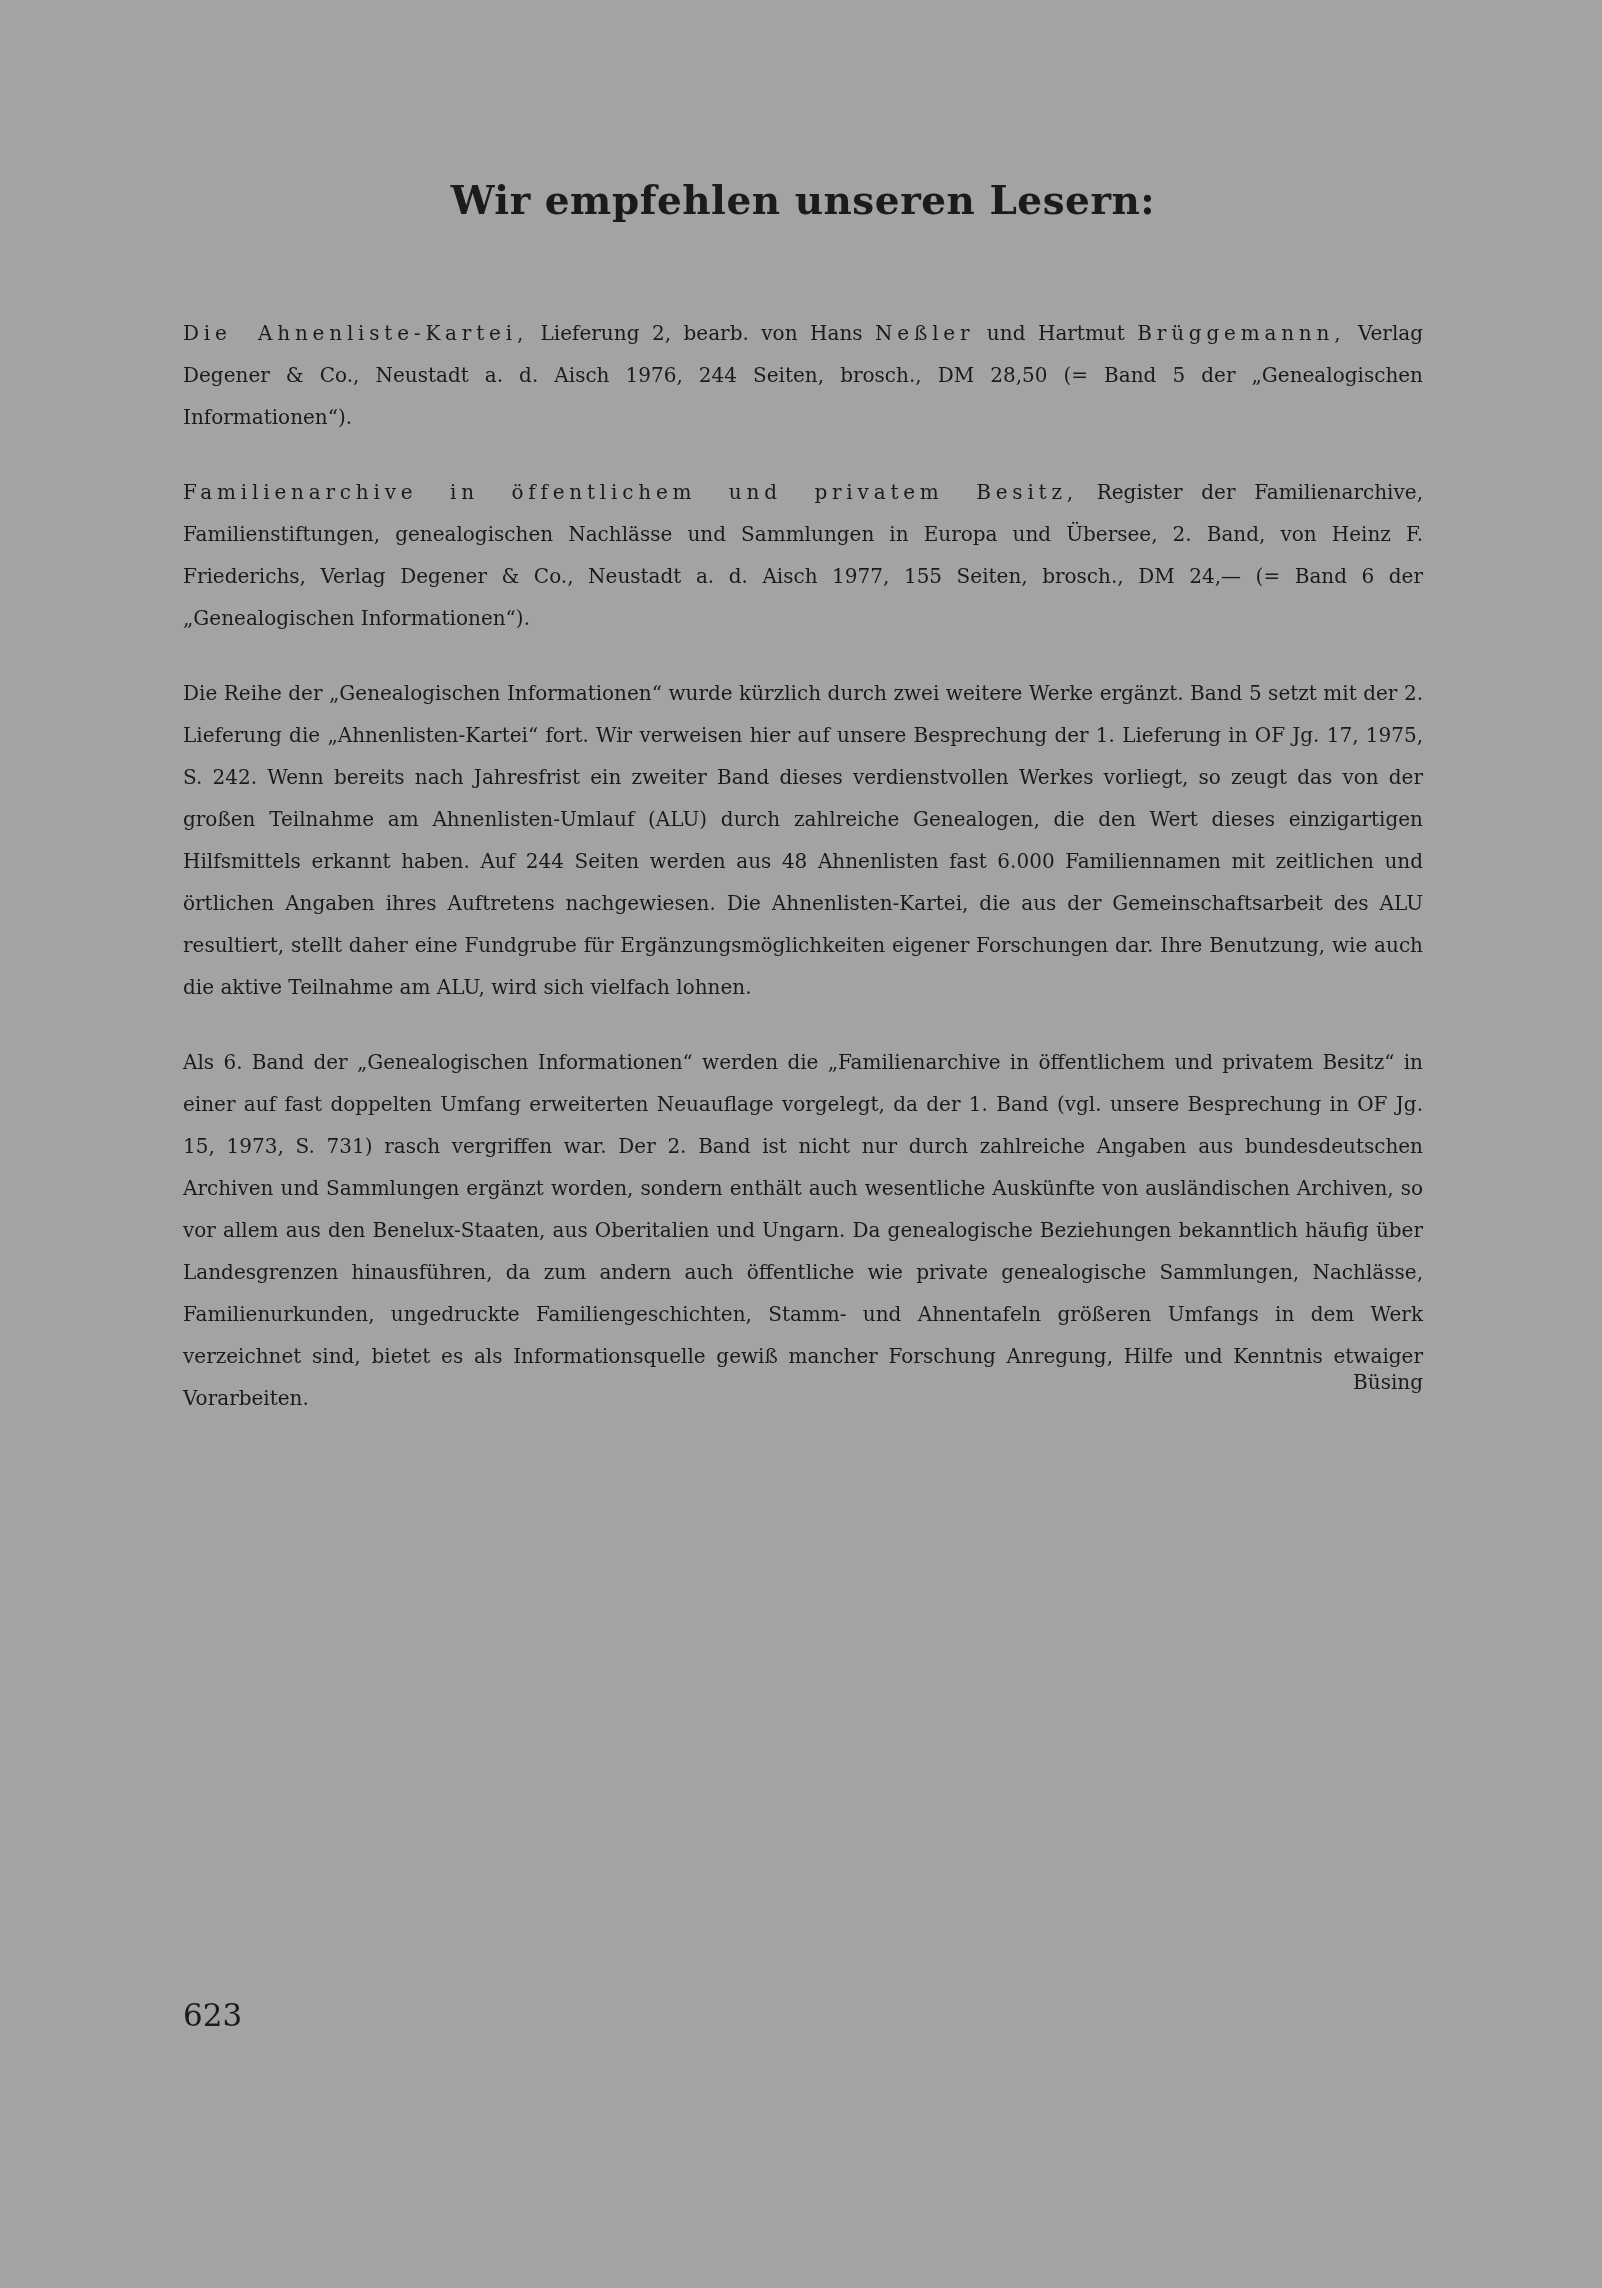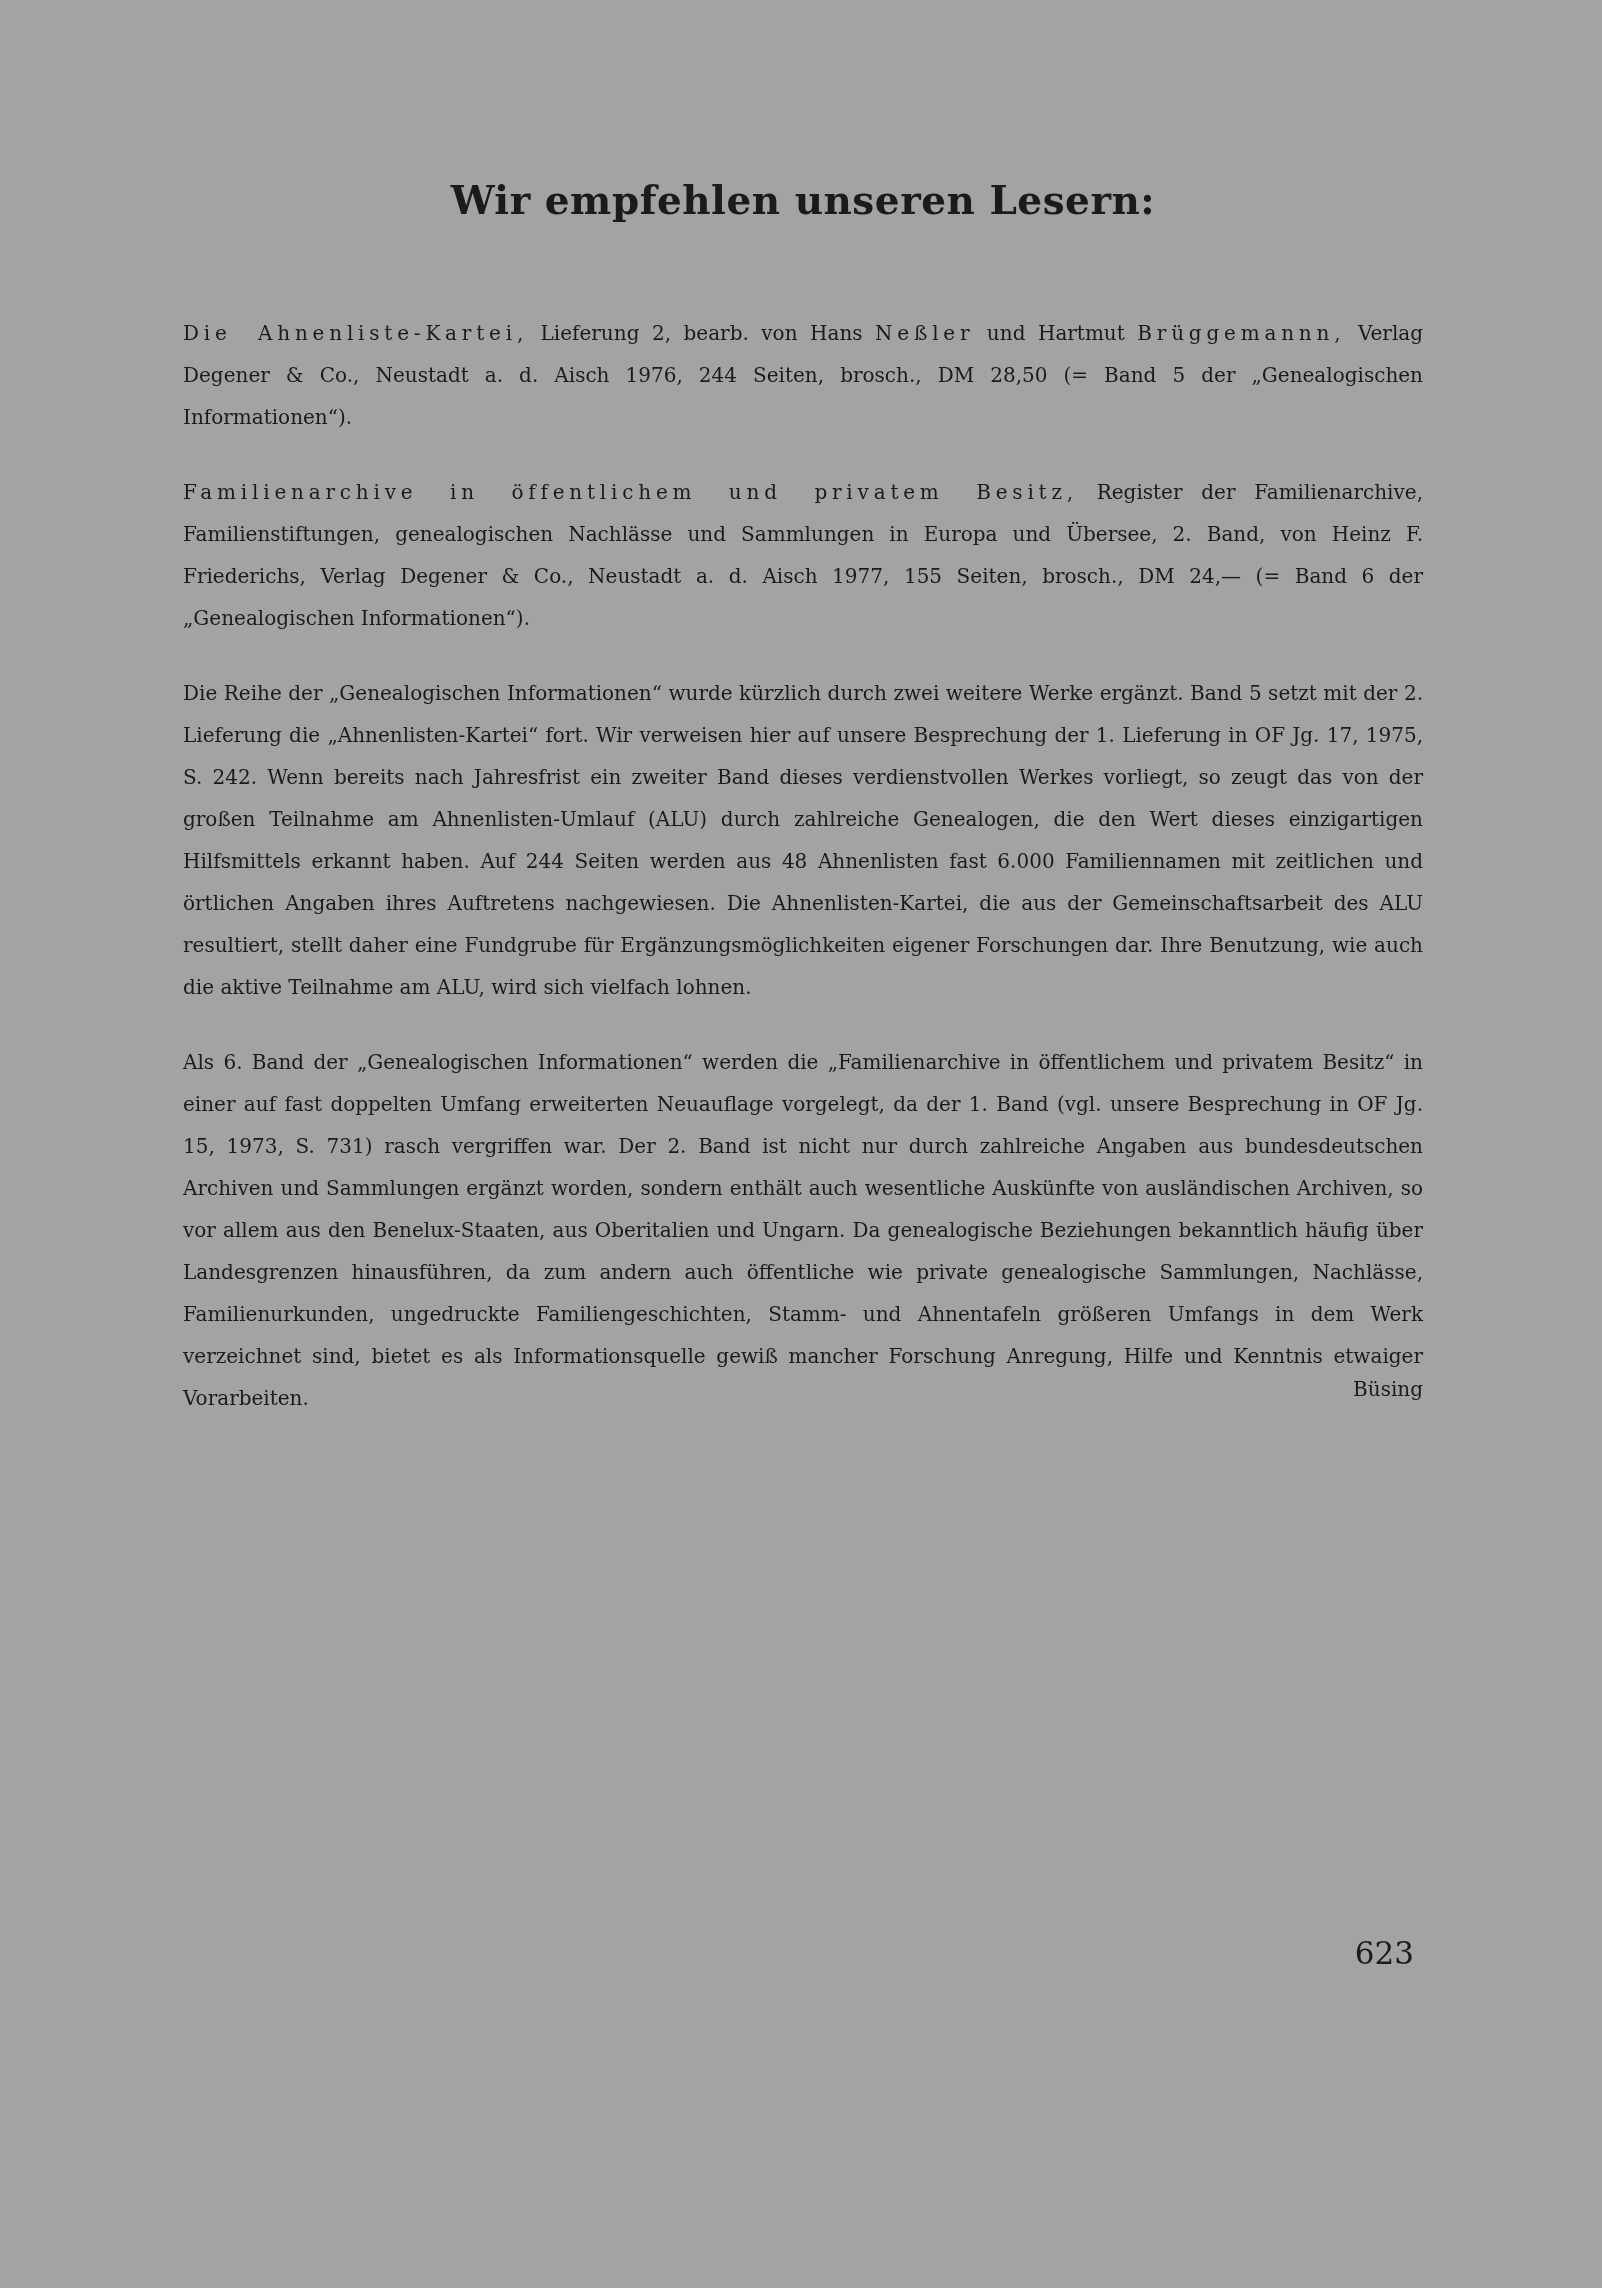--- a/index.html
+++ b/index.html
@@ -42,28 +42,28 @@
   .body-par.last {
     margin-bottom: 0;
   }
   .gesperrt {
     letter-spacing: 0.24em;
     word-spacing: 0.45em;
   }
   .signature {
     position: absolute;
     right: 0;
-    bottom: 9px;
+    bottom: 16px;
   }
   .page-number {
     position: absolute;
     left: 183px;
-    top: 1935px;
+    top: 1997px;
     width: 1231px;
-    text-align: right;
+    text-align: left;
     font-size: 31px;
     line-height: 37px;
   }
 </style>
 </head>
 <body>
 
 <div class="page">
   <div class="content">
 

